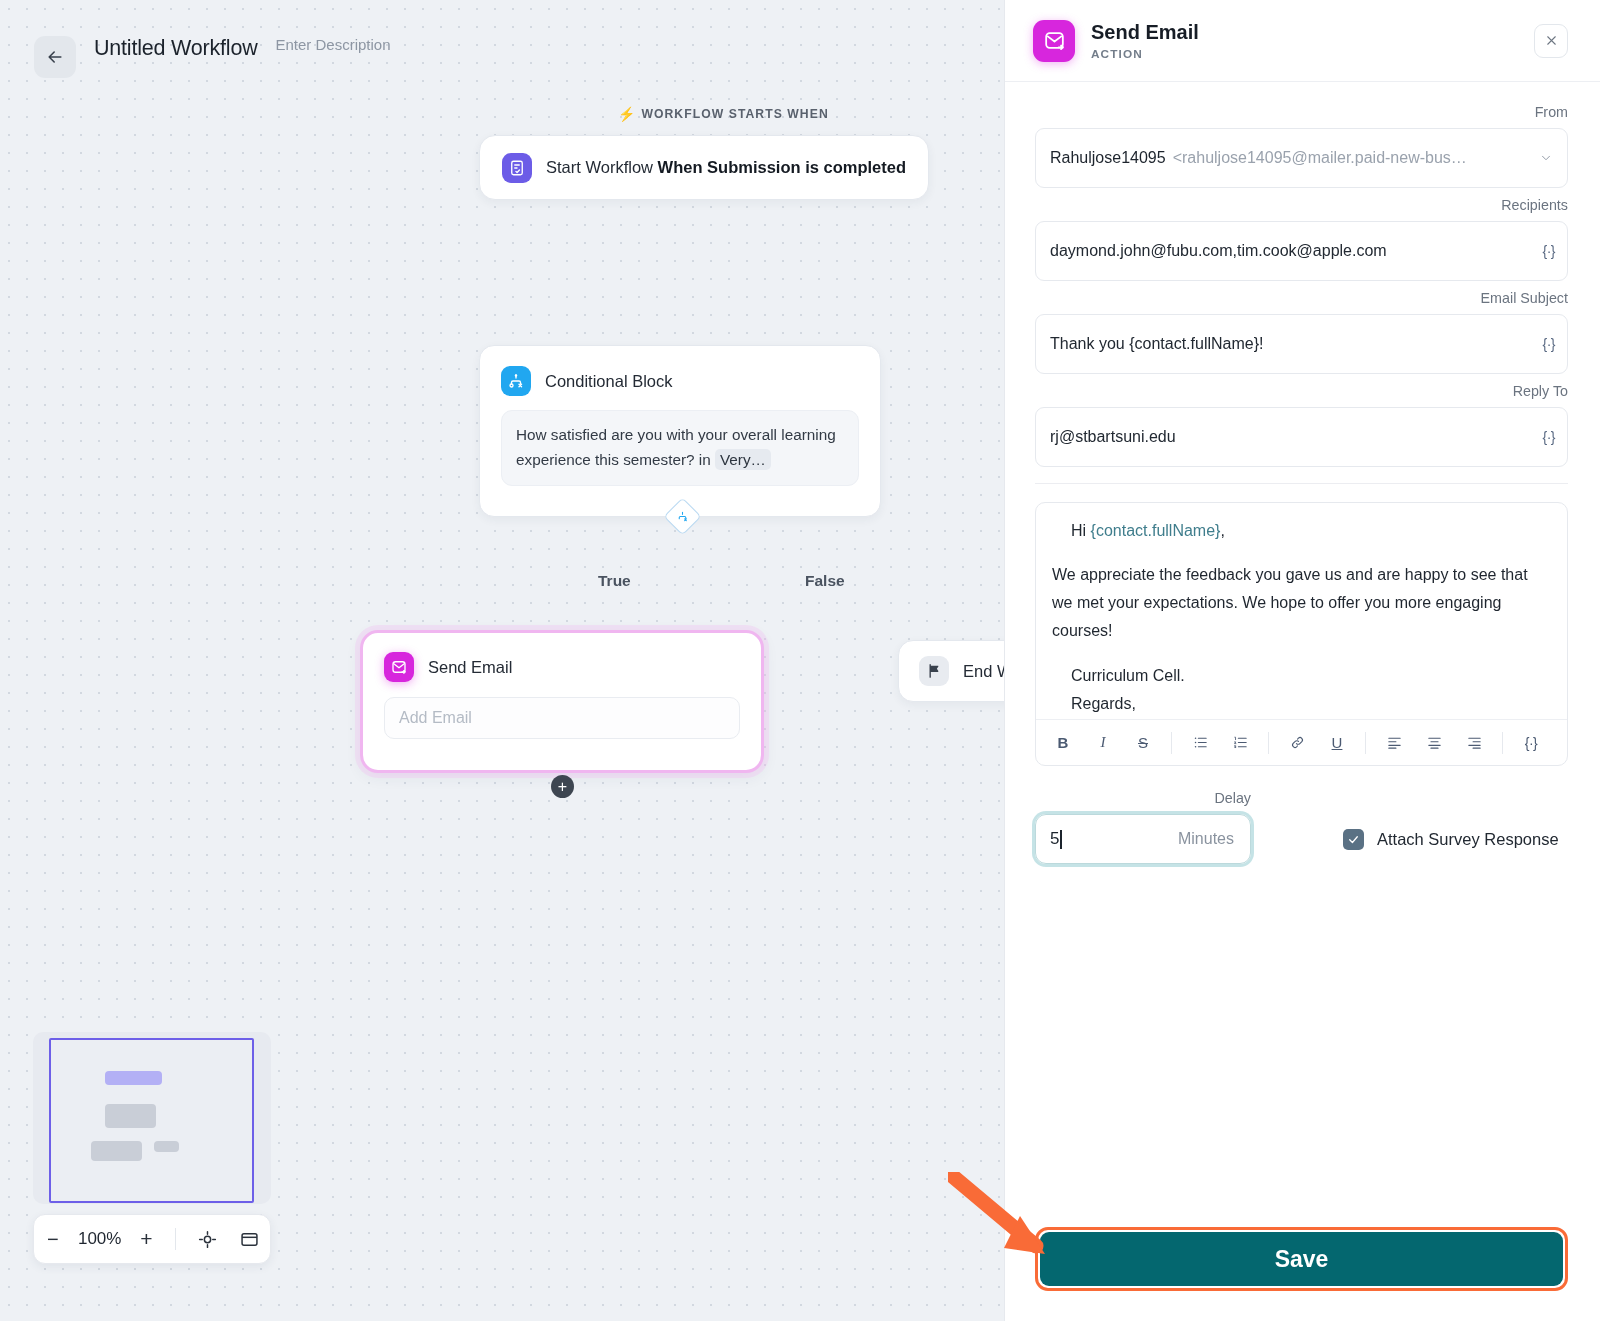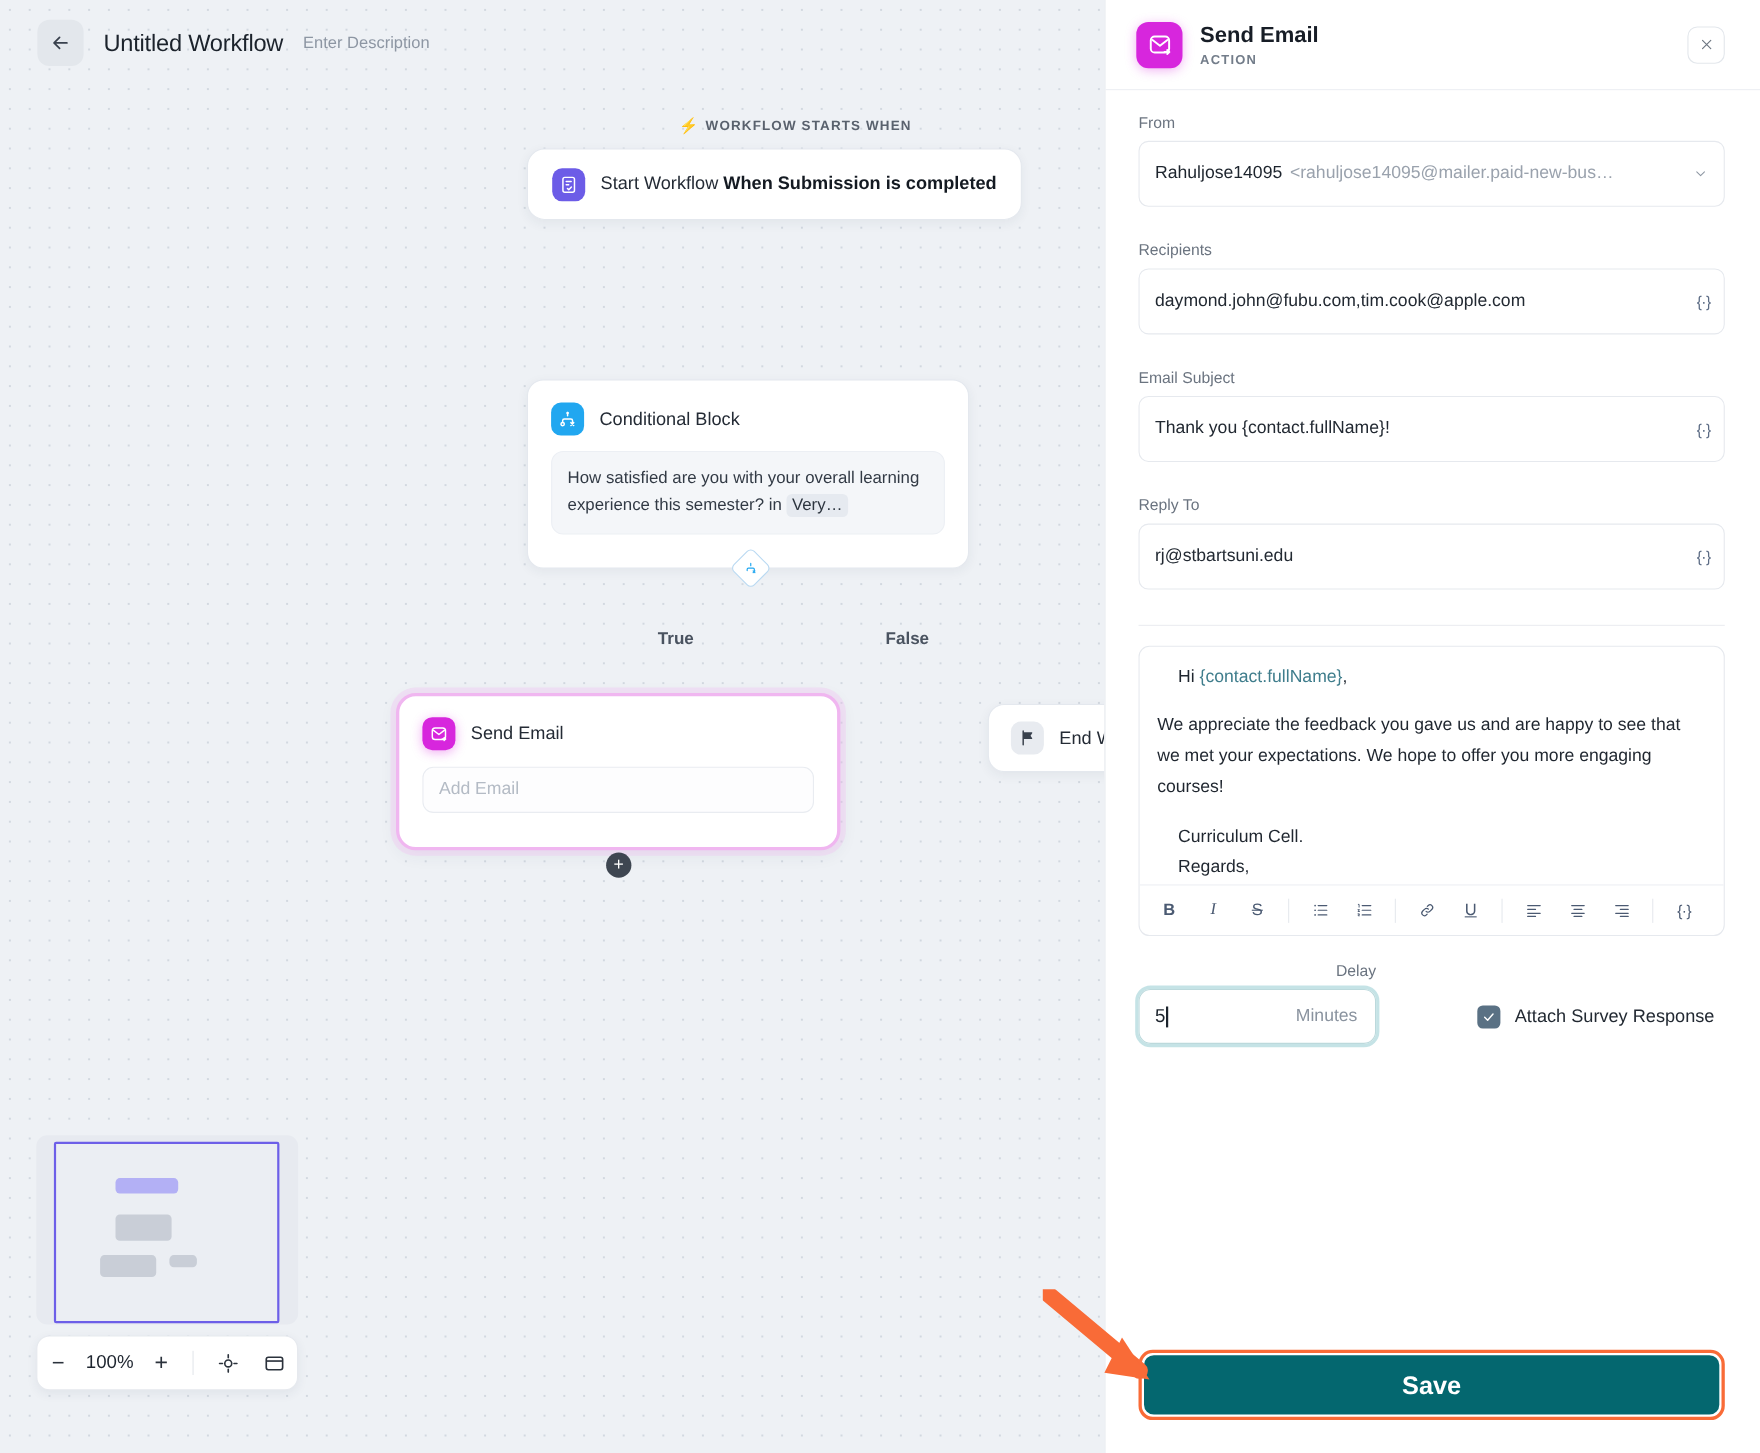--- a/index.html
+++ b/index.html
@@ -12,22 +12,22 @@
 
   
   .canvas {
     position: relative; width: 1004px; height: 1321px;
     background-color: #eef1f5;
     background-image: radial-gradient(#d2d8e0 1.1px, transparent 1.2px);
     background-size: 18px 18px;
     overflow: hidden;
   }
   .canvas-header {
-    position: absolute; top: 18px; left: 34px;
-    display: flex; align-items: center; gap: 18px; z-index: 6;
+    position: absolute; top: 36px; left: 34px;
+    display: flex; gap: 18px; z-index: 6;
   }
   .back-btn {
     width: 42px; height: 42px; border-radius: 11px; background: #e3e7ec;
     display: flex; align-items: center; justify-content: center; cursor: pointer;
   }
   .back-btn svg { width: 20px; height: 20px; stroke: #39414d; fill: none; stroke-width: 1.9; }
   .wf-title { font-size: 21.5px; color: #1c232c; letter-spacing: -0.2px; }
   .wf-desc { font-size: 15px; color: #8d96a3; }
 
   .starts-when {
@@ -149,21 +149,21 @@
   .ph-title { font-size: 20px; font-weight: bold; color: #171d26; line-height: 1.15; }
   .ph-sub { font-size: 11.8px; font-weight: bold; letter-spacing: 1.1px; color: #737d8a; margin-top: 3px; }
   .ph-close {
     margin-left: auto; width: 34px; height: 34px; border-radius: 9px;
     border: 1px solid #e3e7ec; background: #fff; cursor: pointer;
     display: flex; align-items: center; justify-content: center;
   }
   .ph-close svg { width: 15px; height: 15px; stroke: #6d7682; stroke-width: 1.7; fill: none; }
 
   .panel-body { flex: 1; overflow: hidden; padding: 22px 32px 0 30px; }
-  .field { margin-bottom: 32px; }
+  .field { margin-bottom: 9px; text-align: right; }
   .field-label { font-size: 14.3px; color: #6b7480; margin-bottom: 8px; }
   .input {
     position: relative; height: 60px; border: 1px solid #e6e9ee; border-radius: 9px;
     display: flex; align-items: center; padding: 0 14px; background: #fff;
     font-size: 16px; color: #222932;
   }
   .input .val { white-space: nowrap; overflow: hidden; }
   .from-name { color: #1d242d; }
   .from-addr { color: #9aa2ad; margin-left: 7px; }
   .tag-btn {

